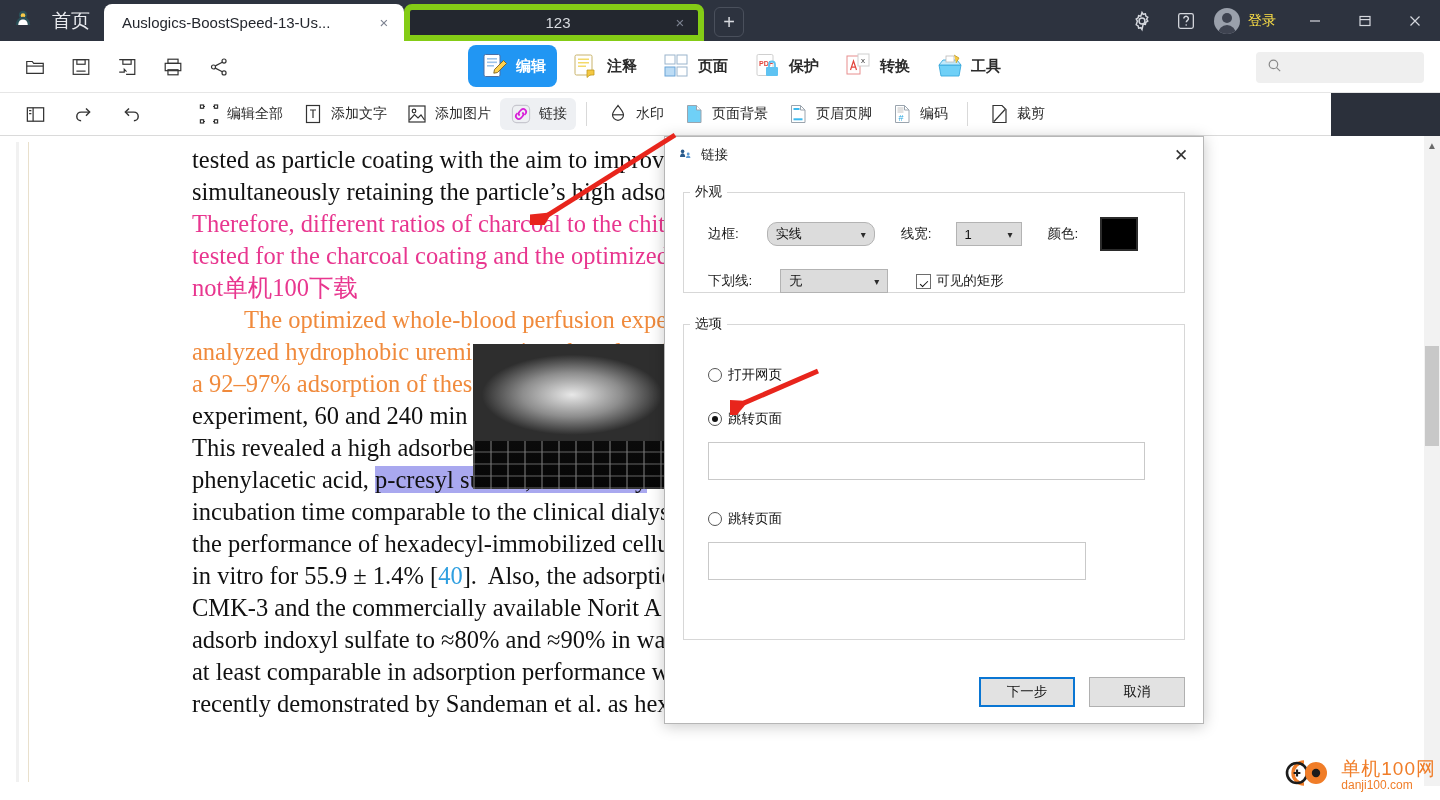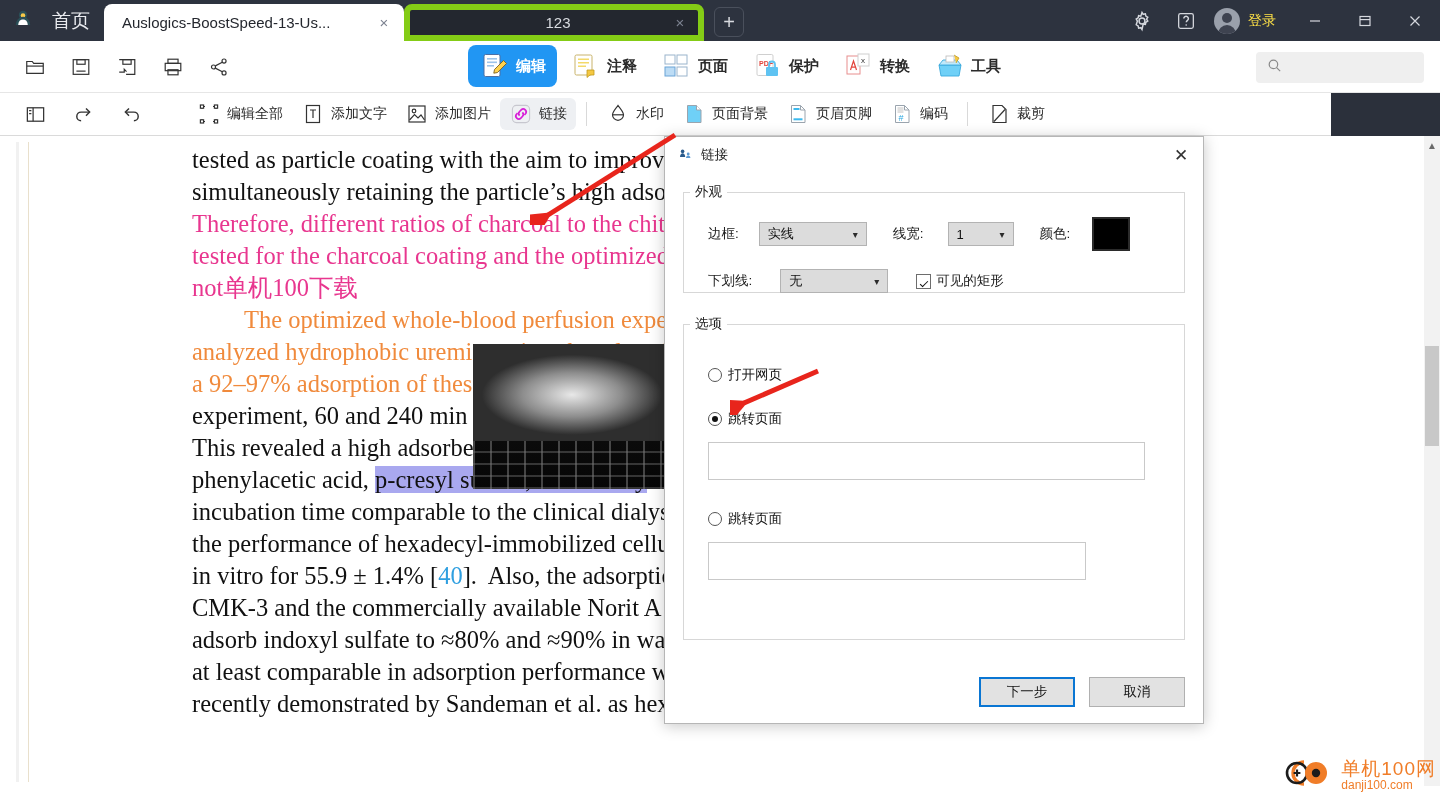--- a/index.html
+++ b/index.html
@@ -186,21 +186,21 @@
   .row.r1 { margin-top: 16px; }
   .row.r2 { margin-top: 18px; }
   .lbl { font-size: 13.5px; color:#1c1c1c; }
   .select {
     background:#dcdcdc; border:1px solid #b3b3b3; height: 24px;
     display:flex; align-items:center; padding: 0 4px 0 8px;
     font-size: 13px; color:#111; cursor:pointer;
   }
   .select .val { flex:1; }
   .select .caret { font-size: 10px; color:#2b2b2b; padding-right: 4px; }
-  .sel-border { width: 108px; margin-left: 20px; }
+  .sel-border { width: 108px; margin-left: 28px; border-radius: 10px; }
   .sel-underline { width: 108px; margin-left: 28px; }
   .sel-width { width: 66px; margin-left: 24px; }
   .colorswatch {
     width: 38px; height: 34px; background:#000; border: 2px solid #2b2b2b;
     margin-left: 22px; cursor:pointer;
   }
   .cbox { display:flex; align-items:center; gap:5px; margin-left: 28px; cursor:pointer; }
   .cbox .box {
     width: 15px; height: 15px; border:1px solid #6d6d6d; background:#fff;
     position:relative;

